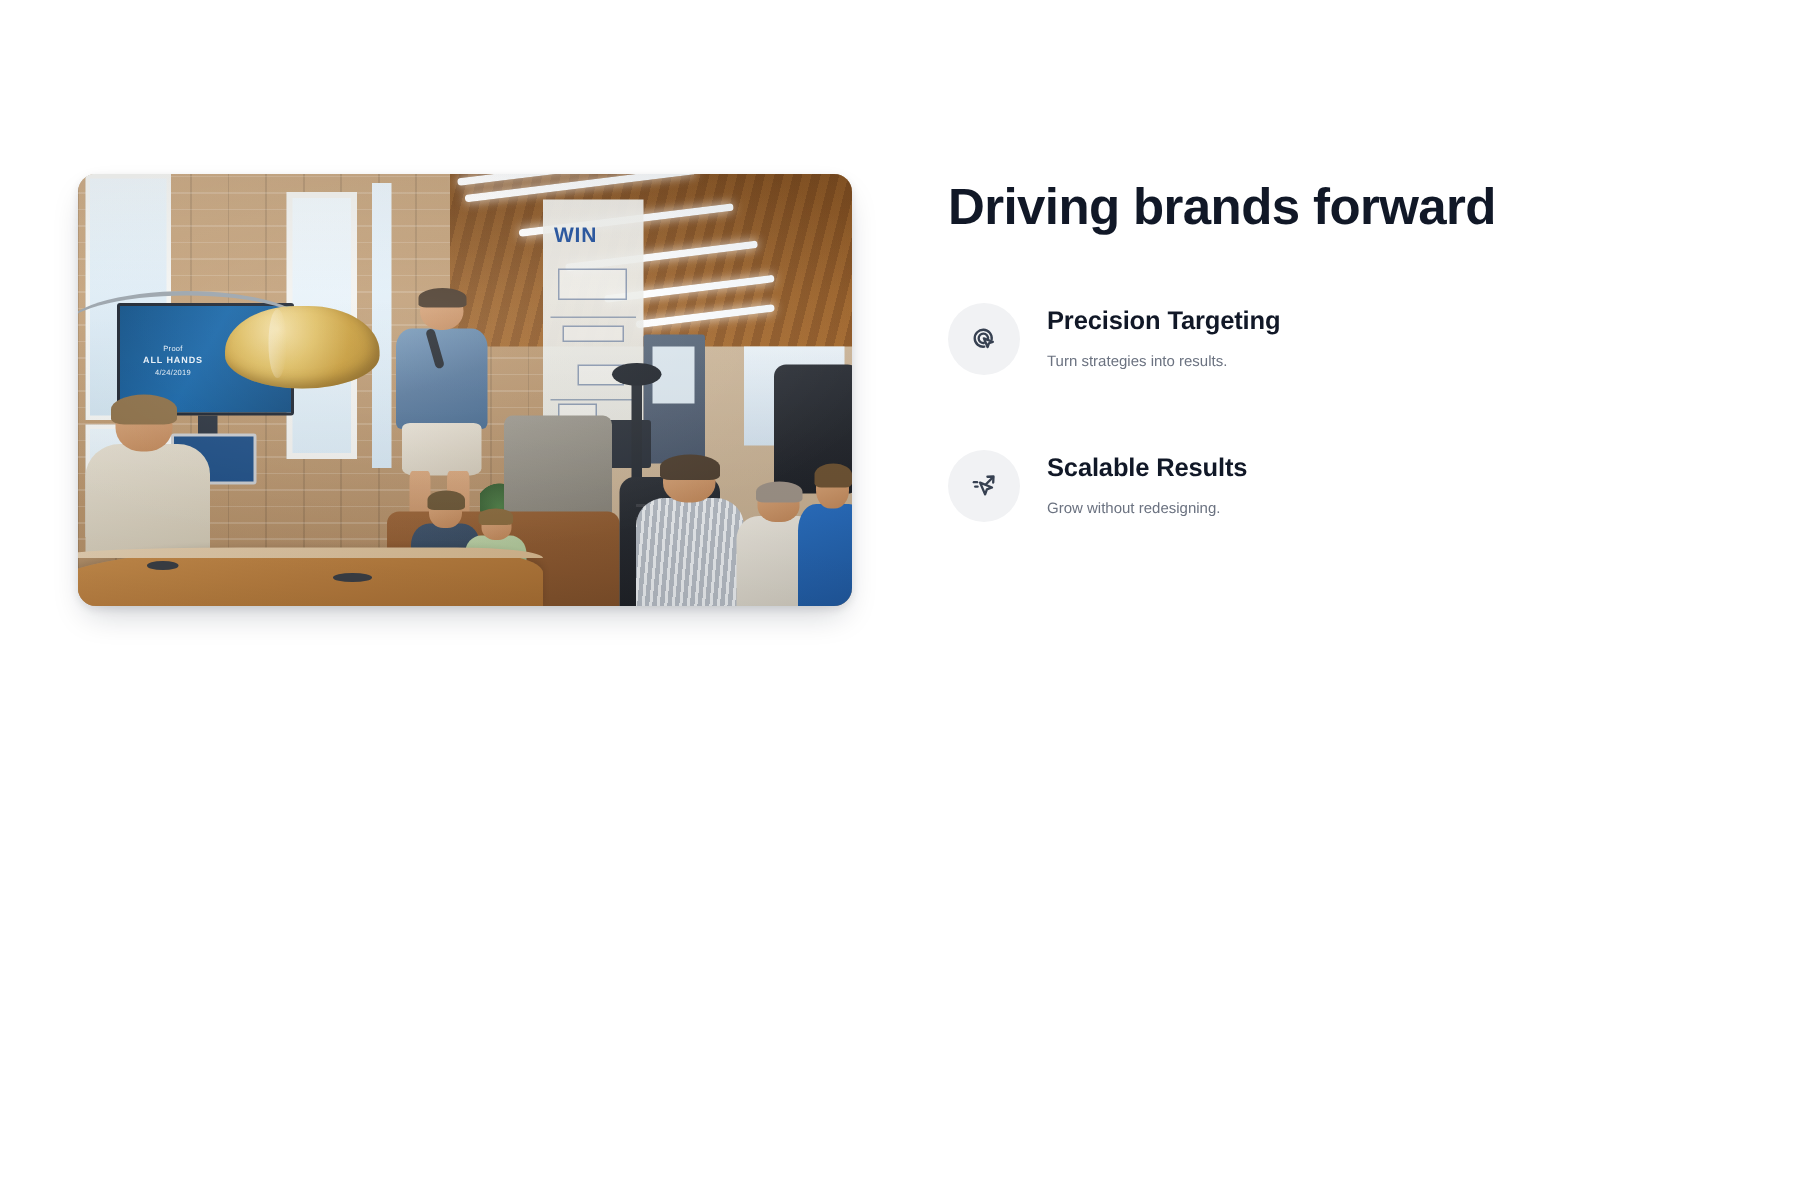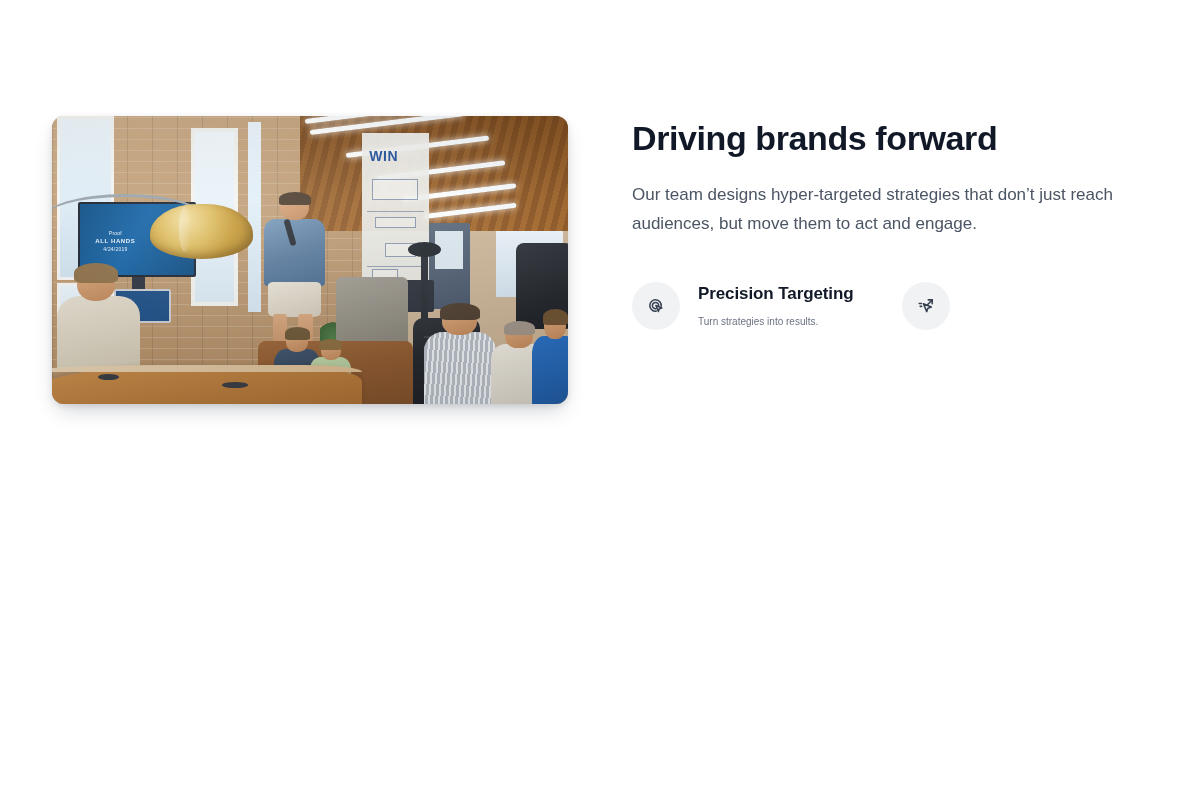--- a/index.html
+++ b/index.html
@@ -450,20 +450,21 @@
     margin-top: 22px;
     font-size: 17px;
     line-height: 29px;
     color: #4b5563;
     max-width: 516px;
   }
 
   .features {
     margin-top: 44px;
     display: flex;
+    flex-direction: column;
     gap: 48px;
   }
 
   .feature {
     display: flex;
     align-items: flex-start;
     gap: 18px;
   }
 
   .feature-icon {
@@ -609,21 +610,20 @@
 
           <div class="ph-vignette"></div>
         </div>
       </div>
     </div>
 
     <div class="text-col">
 
       <h1 class="headline"><span>Driving brands forward</span><br></h1>
 
-      <p class="subtext">Our team designs hyper-targeted strategies that don’t just reach audiences, but move them to act and engage.</p>
 
       <div class="features">
 
         <div class="feature">
           <div class="feature-icon">
             <svg width="22" height="22" viewBox="0 0 24 24" fill="none" stroke="#374151" stroke-width="1.7" stroke-linecap="round" stroke-linejoin="round">
               <path d="M17.6 12.2a6.2 6.2 0 1 0-5.4 5.4"></path>
               <path d="M14.9 11.9a3.4 3.4 0 1 0-3 3"></path>
               <path d="M11.9 11.5l6.5 2.6-2.8 1-1 2.8-2.7-6.4z"></path>
             </svg>
@@ -637,19 +637,23 @@
         <div class="feature">
           <div class="feature-icon">
             <svg width="22" height="22" viewBox="0 0 24 24" fill="none" stroke="#374151" stroke-width="1.7" stroke-linecap="round" stroke-linejoin="round">
               <path d="M9.2 9.6l8.6 3.5-3.7 1.3-1.3 3.7-3.6-8.5z"></path>
               <path d="M14.5 5.3l4.4-0.2-0.2 4.4"></path>
               <path d="M18.6 5.6l-5.3 5.3"></path>
               <path d="M4.6 9.2H7"></path>
               <path d="M5.6 12.4h1.7"></path>
             </svg>
           </div>
+          <div class="feature-body">
+            <div class="feature-title">Scalable Results</div>
+            <div class="feature-desc">Grow without redesigning.</div>
+          </div>
         </div>
 
       </div>
     </div>
 
   </div>
 </div>
 
 </body></html>

